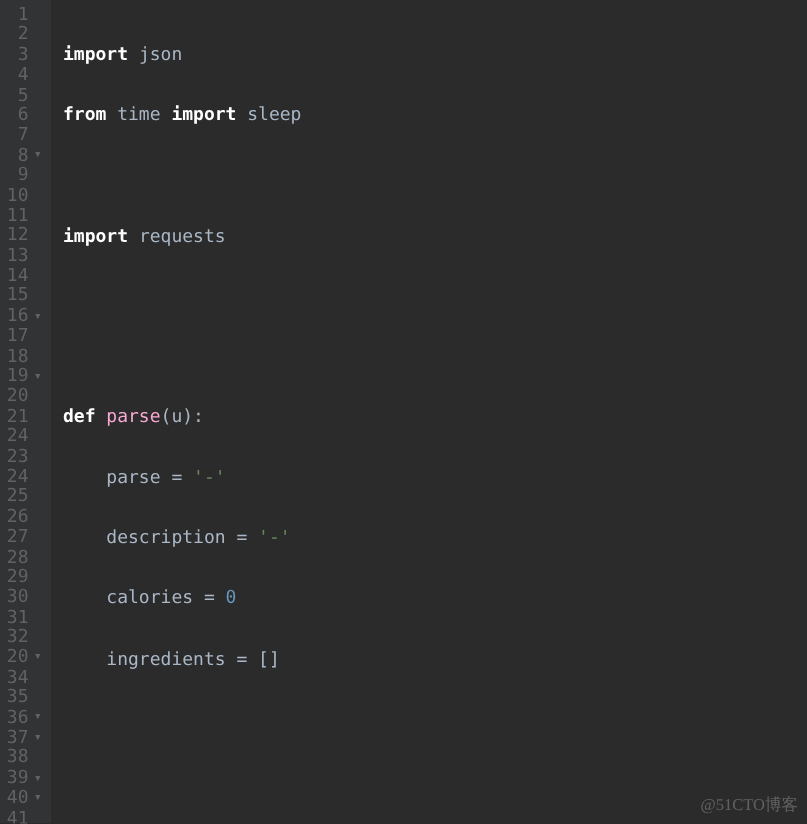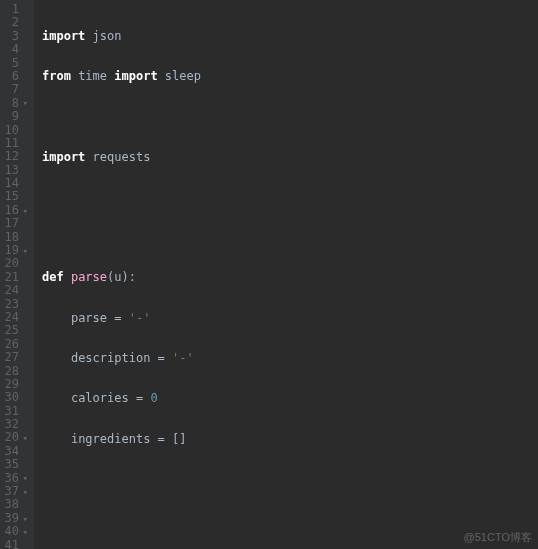--- a/index.html
+++ b/index.html
@@ -51,21 +51,21 @@
   .str { color: #6a8759; }
   .num { color: #6897bb; }
   .fn { color: #f9a8d4; }
   .op { color: #a9b7c6; }
   .watermark {
     position: absolute;
     right: 6px;
     bottom: 6px;
     color: rgba(255,255,255,0.25);
     font-size: 11px;
-    font-family: Liberation Sans, sans-serif;
+    font-family: Liberation Serif, serif;
   }
 </style>
 </head>
 <body>
 
 <div class="editor">
   <div class="gutter" id="gutter">
       <div class="gutter-line">
         <span>1</span>
         <span class="fold"></span>

